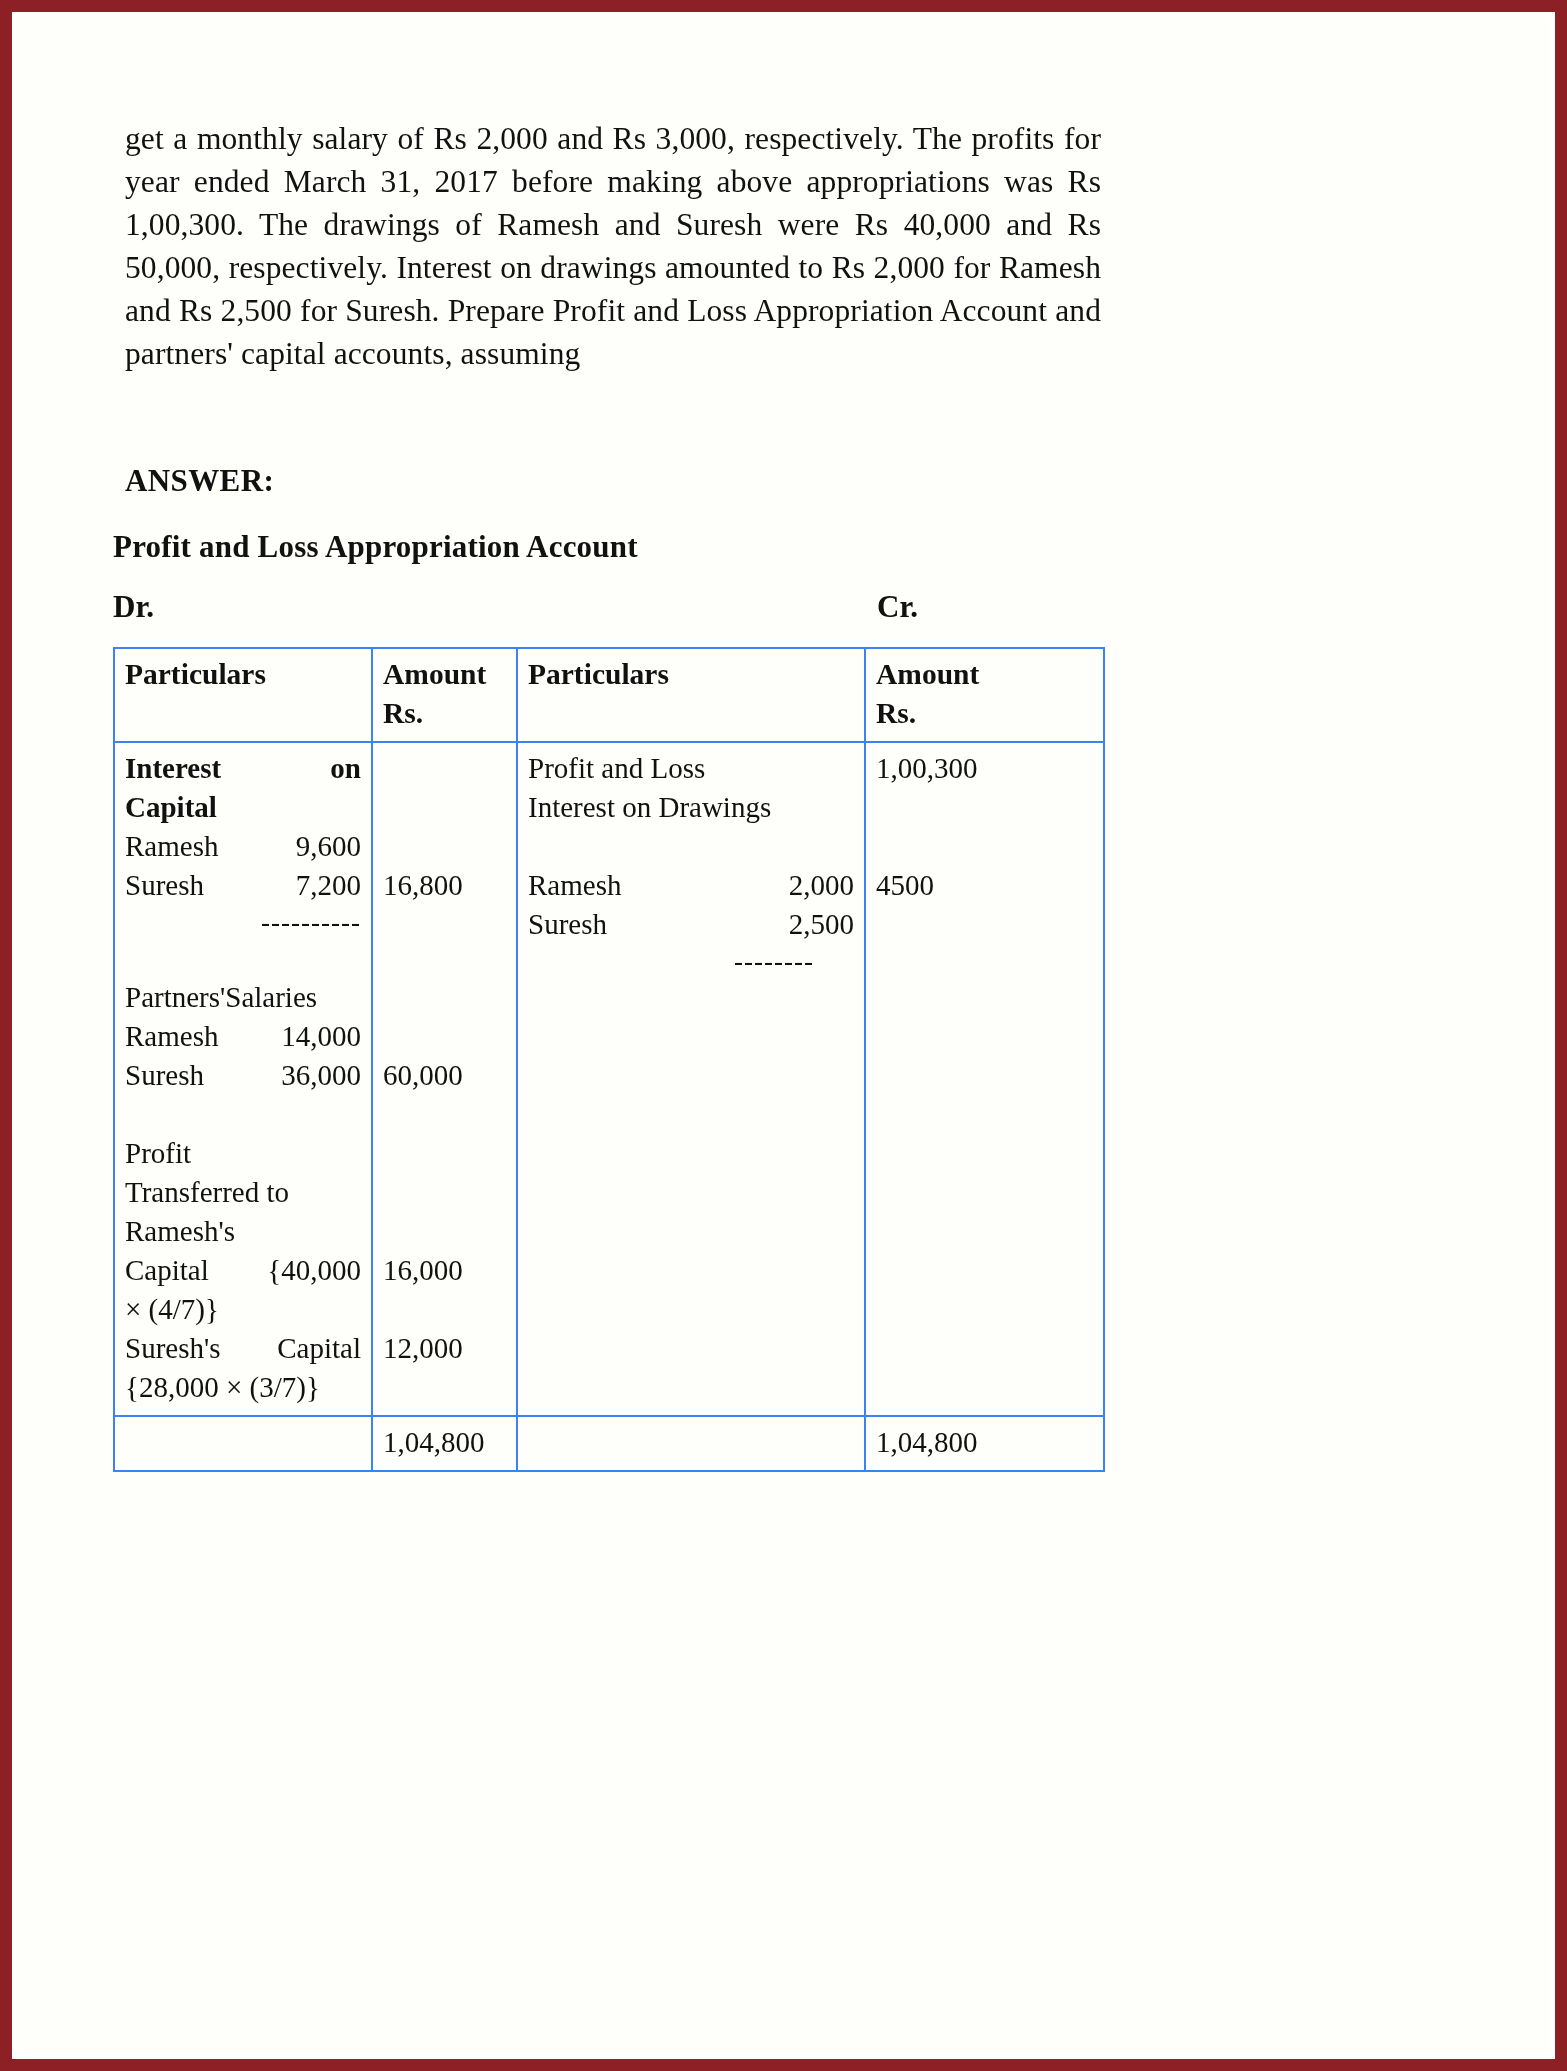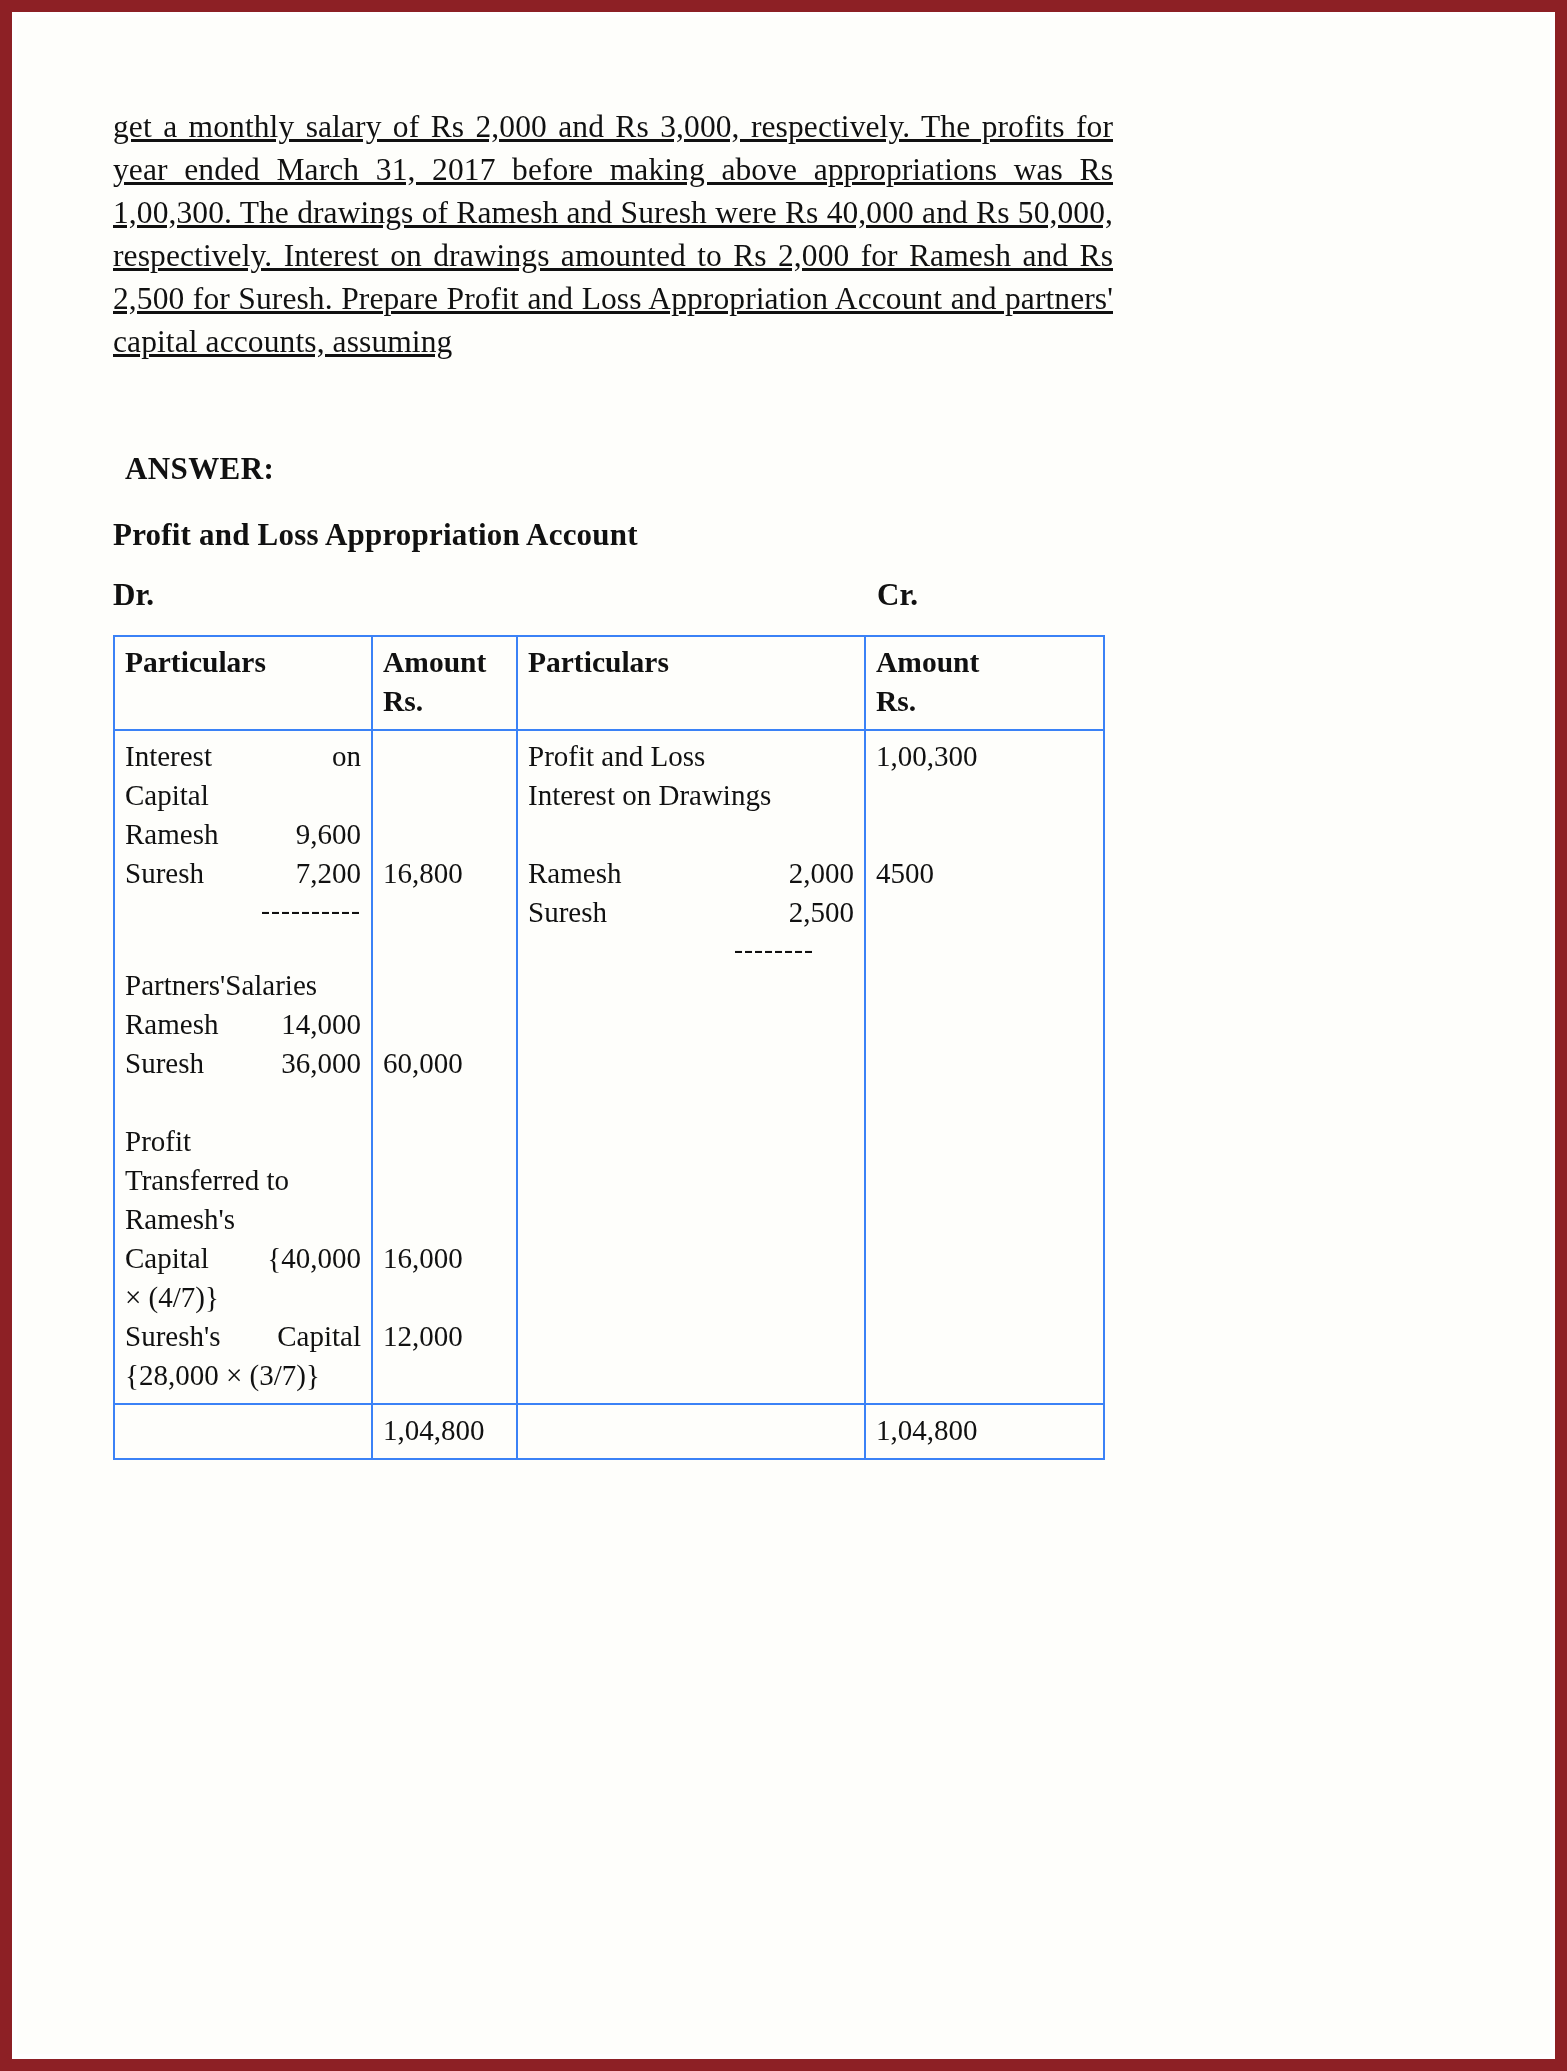--- a/index.html
+++ b/index.html
@@ -47,22 +47,21 @@
     width: 1000px;
   }
 
   
   .question {
     font-size: 31.5px;
     line-height: 43px;
     text-align: justify;
     text-justify: inter-word;
     letter-spacing: 0.1px;
-    margin: 0;
-    text-decoration: underline;
+    margin: 12px;
   }
   .question .lastline {
     display: block;
     text-align: left;
   }
 
   
   .answer-label {
     margin-top: 88px;
     margin-left: 12px;
@@ -114,21 +113,21 @@
   .col-a2 { width: 239px; }
 
   
   .line {
     display: flex;
     justify-content: space-between;
     align-items: baseline;
     white-space: nowrap;
   }
 
-  .bold { font-weight: normal; gap: 12px; }
+  .bold { font-weight: bold; gap: 12px; }
   .dashline {
     text-align: right;
     letter-spacing: 1px;
     line-height: 34px;
     font-size: 27px;
   }
   .dashline-r {
     text-align: right;
     letter-spacing: 1px;
     line-height: 34px;

